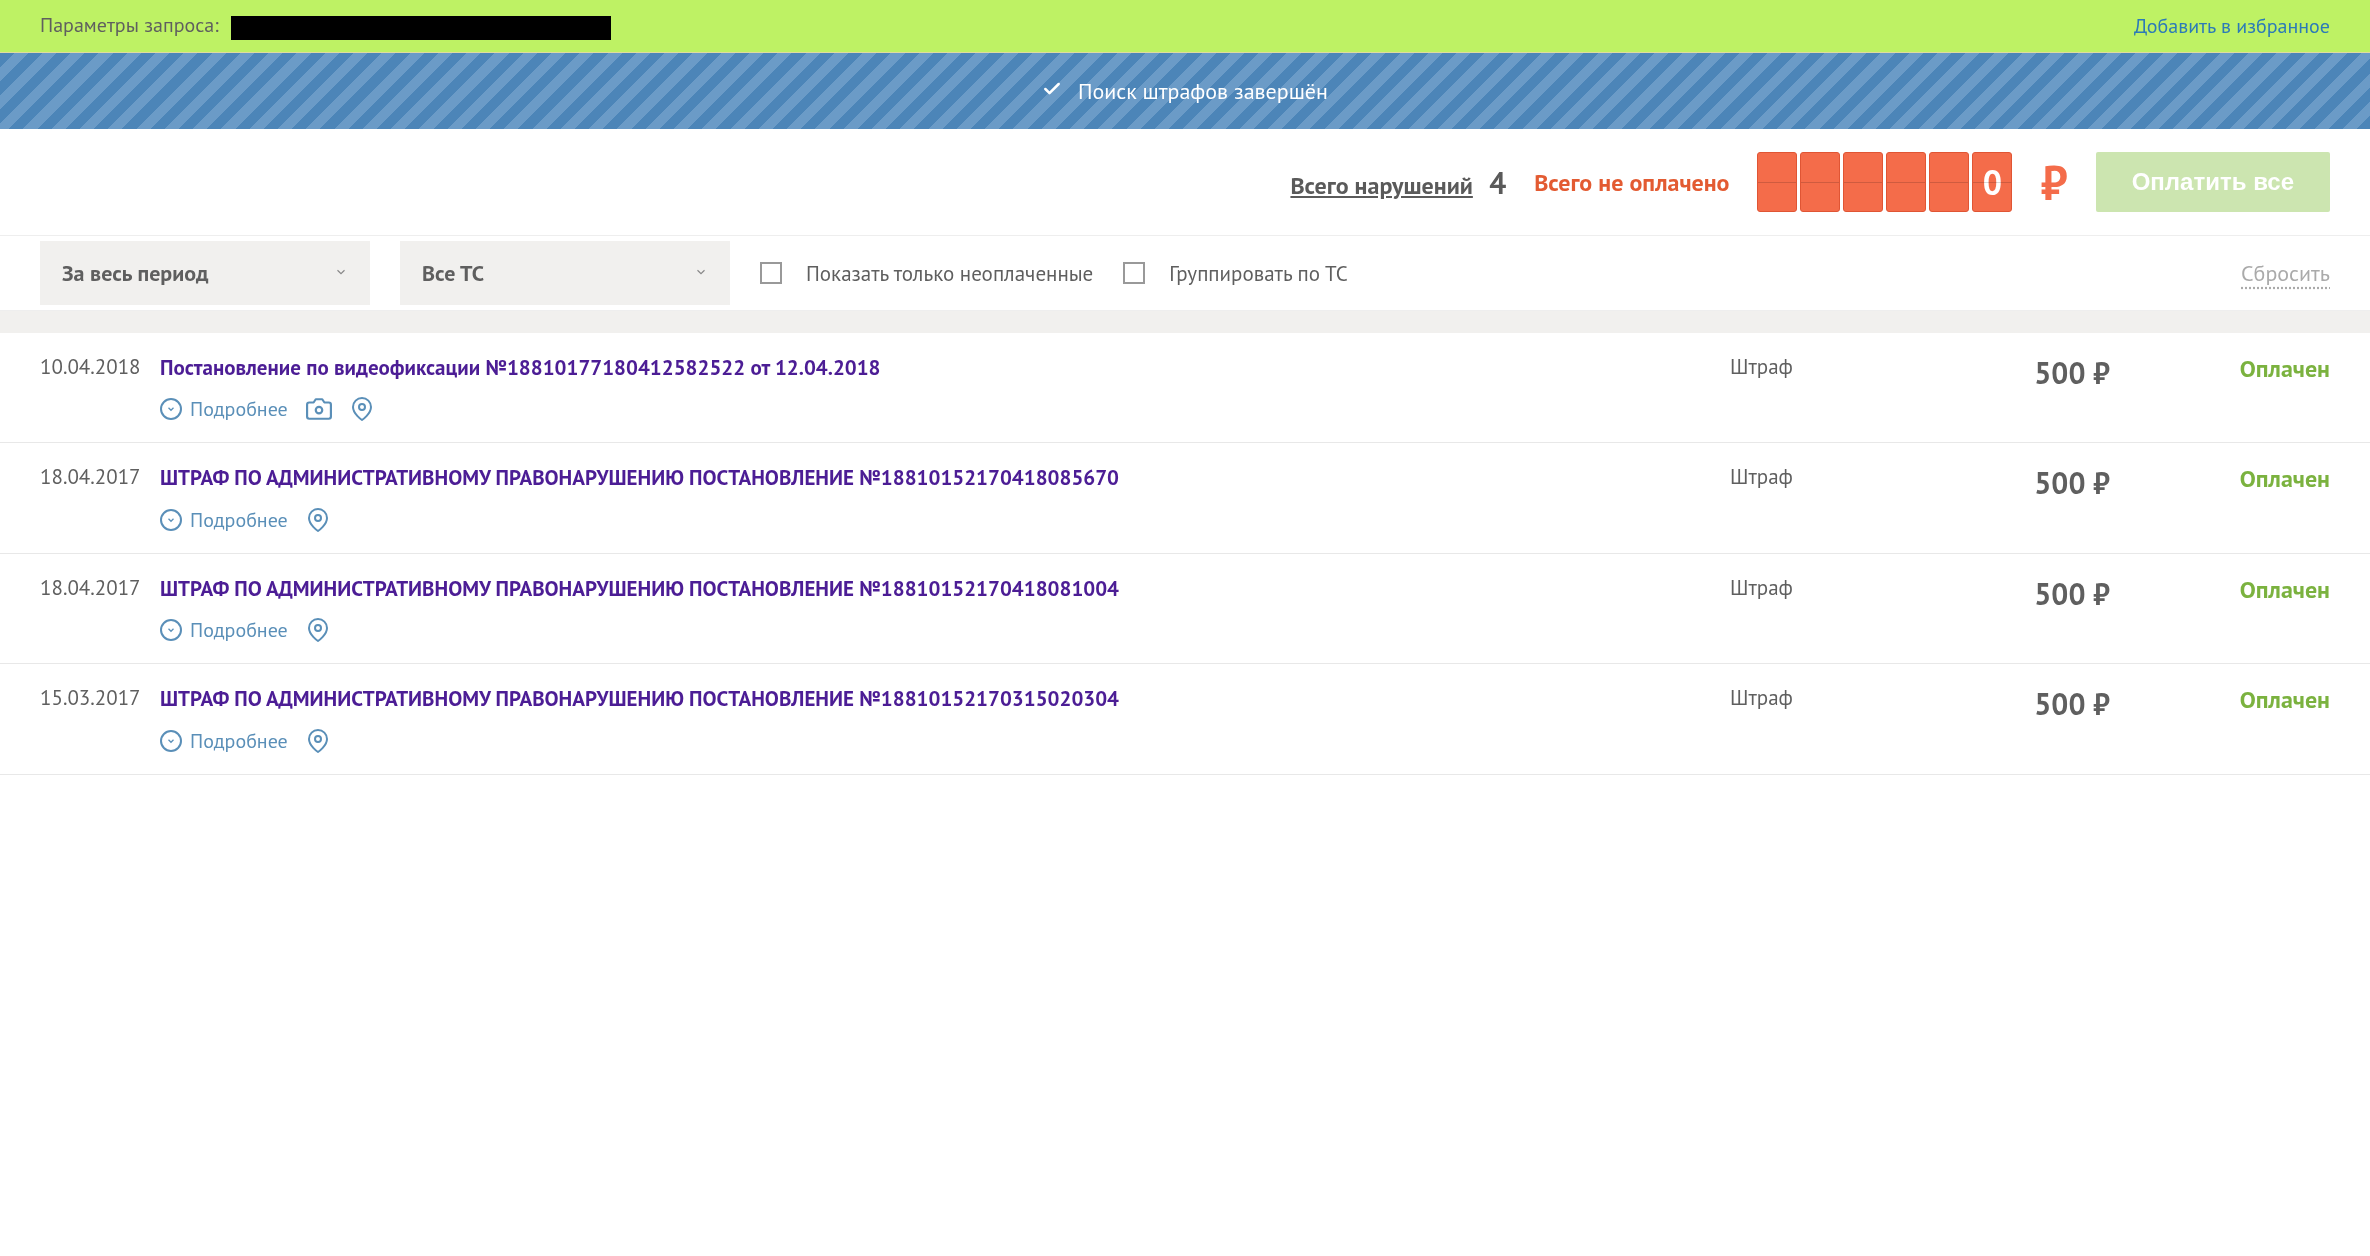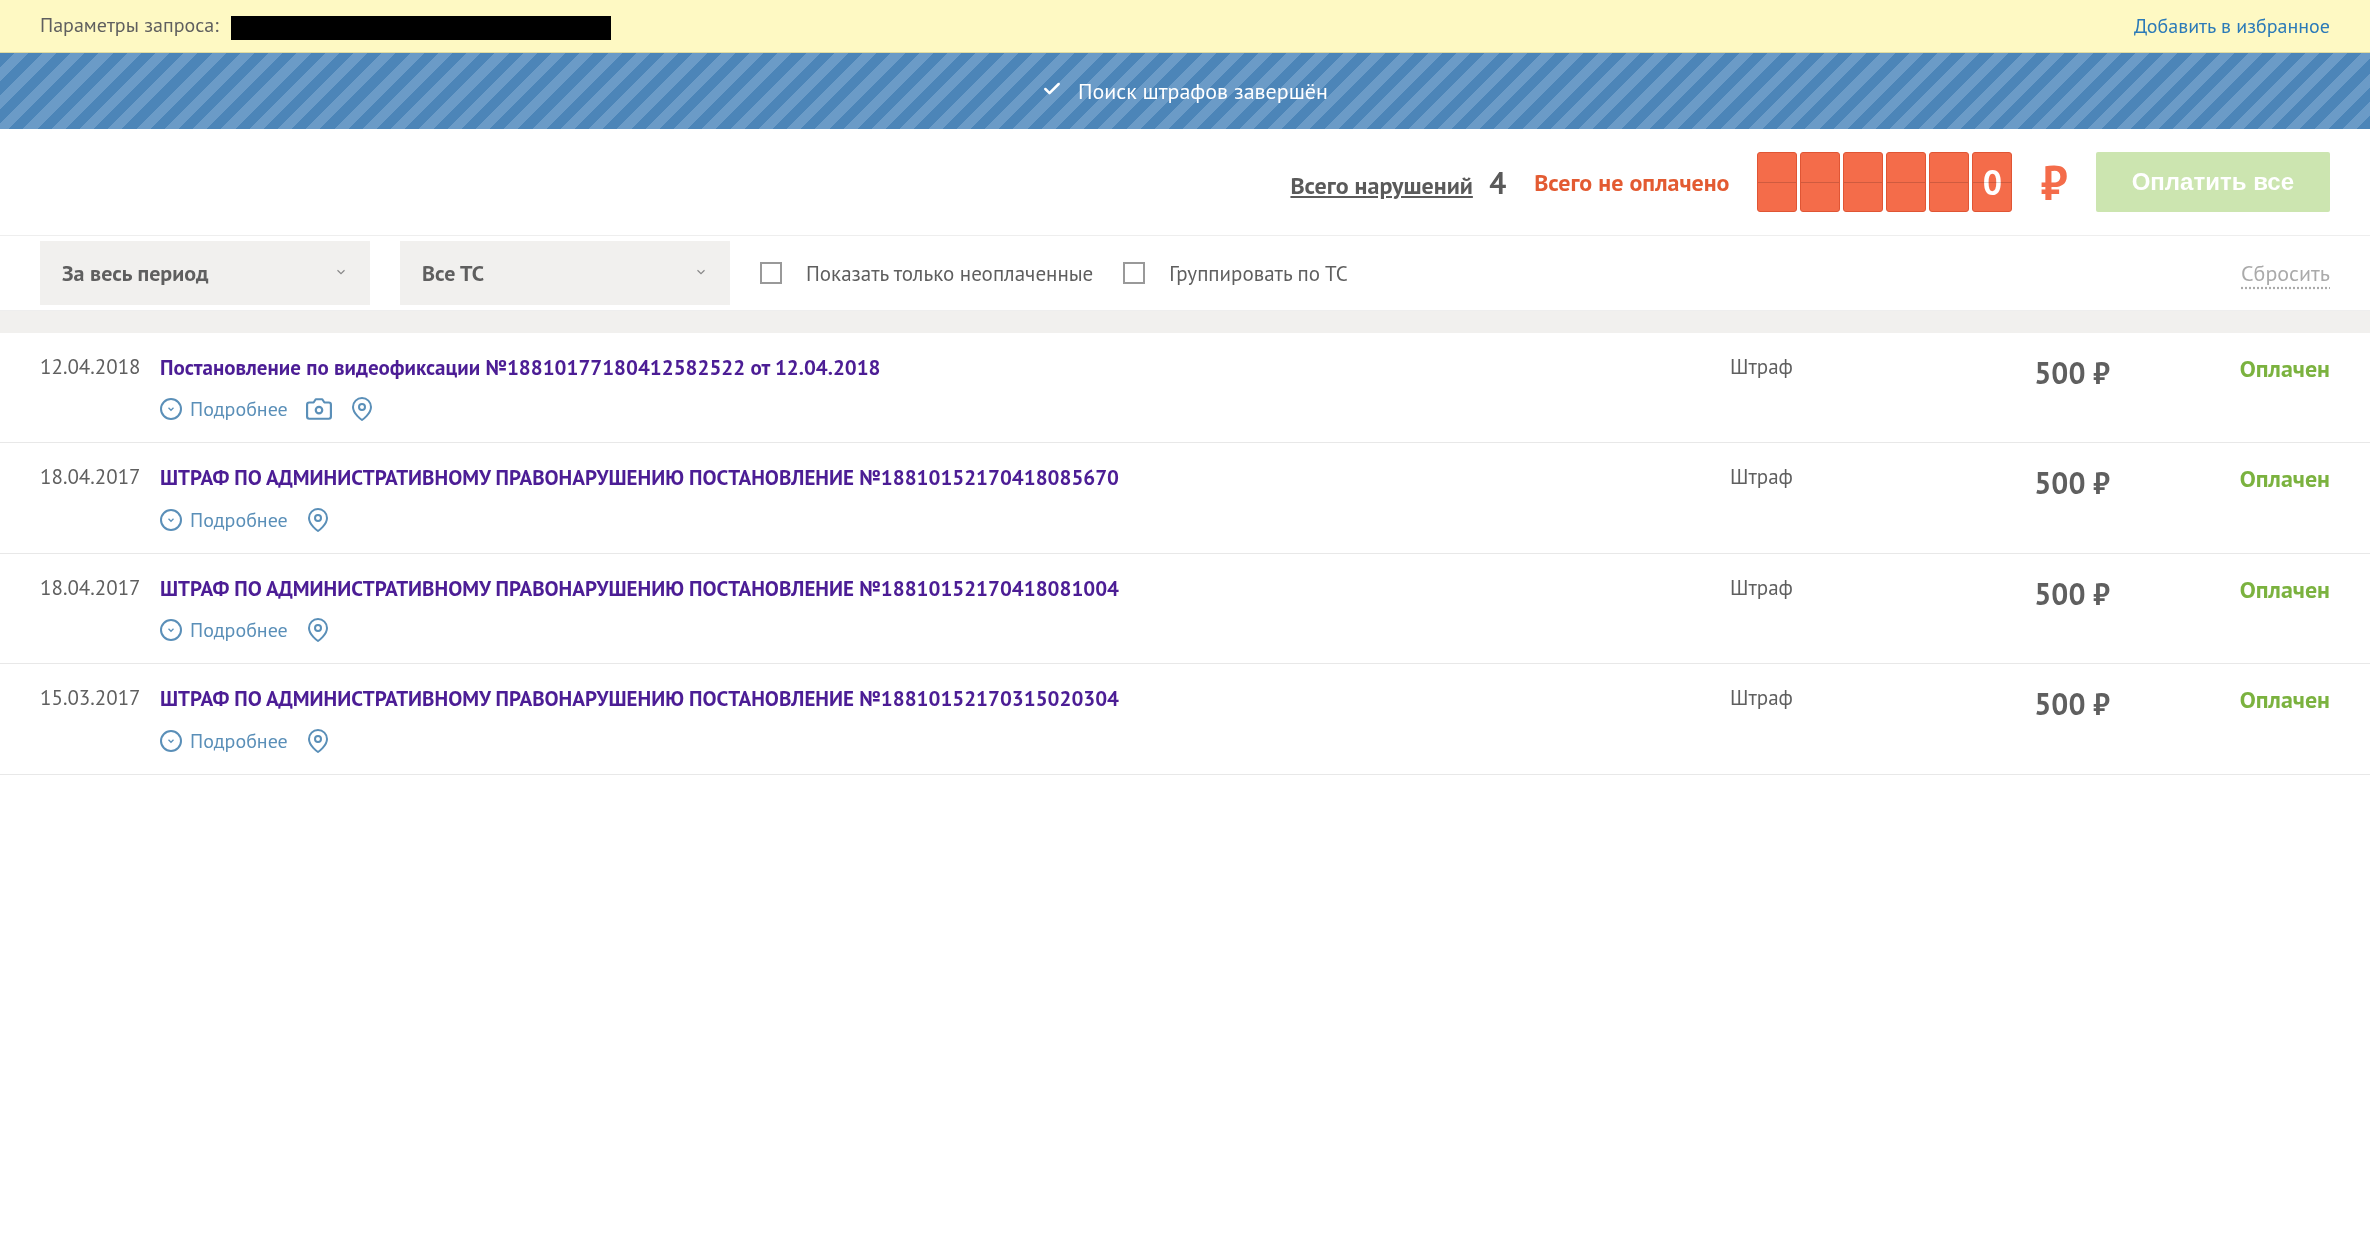--- a/index.html
+++ b/index.html
@@ -1,18 +1,18 @@
 <!DOCTYPE html>
 <html><head>
 <meta charset="utf-8">
 <style>
 * { box-sizing: border-box; margin: 0; padding: 0; }
 body { font-family: 'PT Sans', Arial, sans-serif; background: #fff; color: #5f5f5f; }
 
-.topbar { background: #fef9c3; padding: 12px 40px; display: flex; justify-content: space-between; align-items: center; border-bottom: 1px solid #e0dba0; }
+.topbar { background: #bef264; padding: 12px 40px; display: flex; justify-content: space-between; align-items: center; border-bottom: 1px solid #e0dba0; }
 .topbar-label { font-size: 20px; color: #5f5f5f; }
 .topbar-blackbox { display: inline-block; width: 380px; height: 24px; background: #000; vertical-align: middle; margin-left: 8px; }
 .topbar-link { color: #2B7AB8; font-size: 20px; text-underline-offset: 4px; cursor: pointer; }
 
 .progressbar { background: repeating-linear-gradient(135deg, #4c85b8 0, #4c85b8 10px, #6b9bc7 10px, #6b9bc7 20px); color: #fff; text-align: center; padding: 24px 0; font-size: 22px; }
 .progressbar .check { display: inline-block; margin-right: 10px; }
 
 .summary { display: flex; align-items: center; justify-content: flex-end; padding: 22px 40px 22px 40px; gap: 28px; }
 .summary-violations-label { font-size: 24px; color: #5a5a5a; font-weight: bold; text-decoration: underline; }
 .summary-violations-count { font-size: 30px; color: #5a5a5a; font-weight: bold; margin-left: 12px; }
@@ -110,21 +110,21 @@
     <span class="checkbox"></span>
     <span>Группировать по ТС</span>
   </label>
   <a class="reset-link">Сбросить</a>
 </div>
 
 <div class="gap"></div>
 
 <div id="fines-list">
     <div class="fine-row">
-      <div class="fine-date">12.04.2018</div>
+      <div class="fine-date">10.04.2018</div>
       <div class="fine-main">
         <div class="fine-title">Постановление по видеофиксации №18810177180412582522 от 12.04.2018</div>
         <div class="fine-actions">
           <span class="details-link">
             <span class="icon-circle-down">
               <svg width="10" height="10" viewBox="0 0 24 24" fill="none" stroke="#5a8fb8" stroke-width="3">
                 <polyline points="6 9 12 15 18 9"></polyline>
               </svg>
             </span>
             <span>Подробнее</span>

